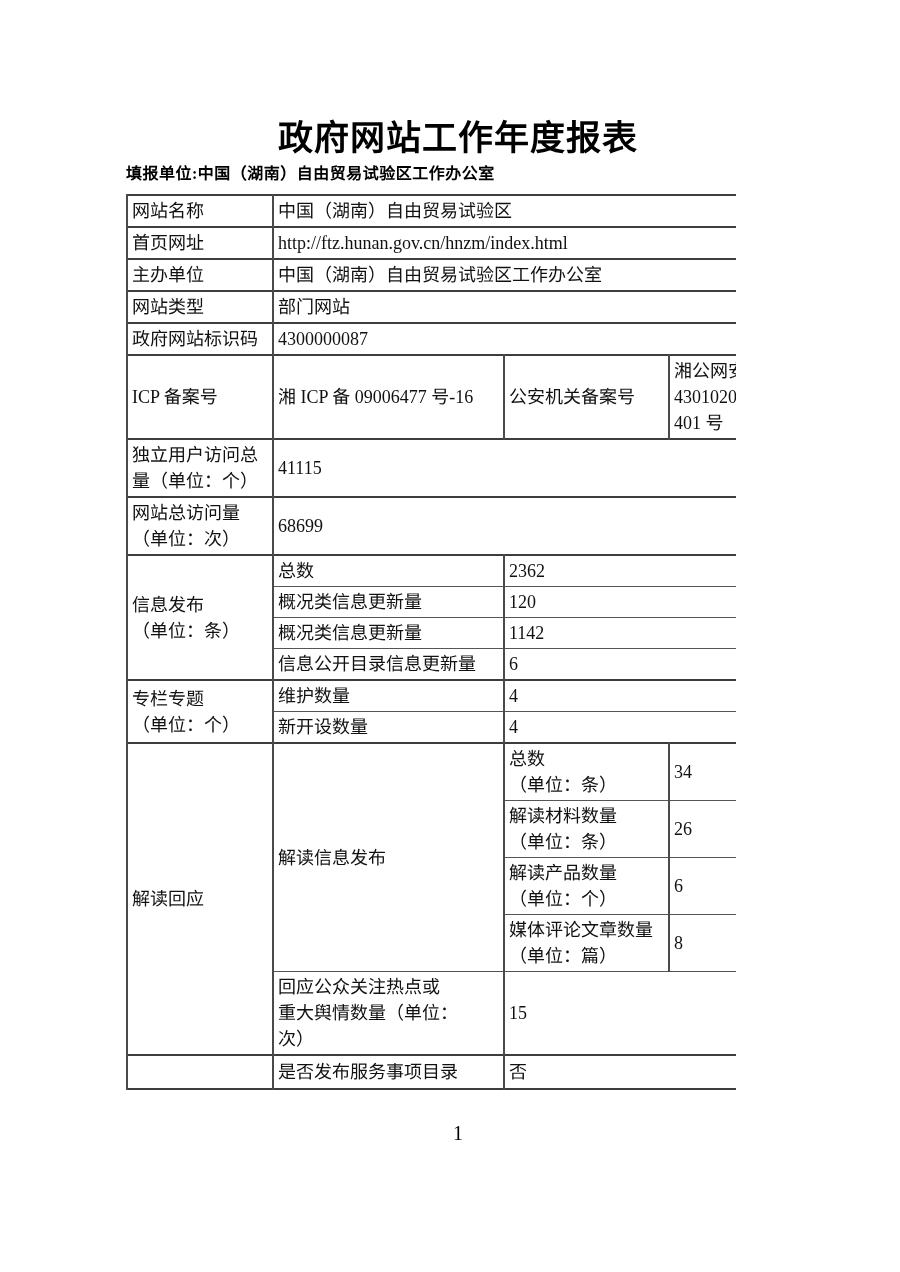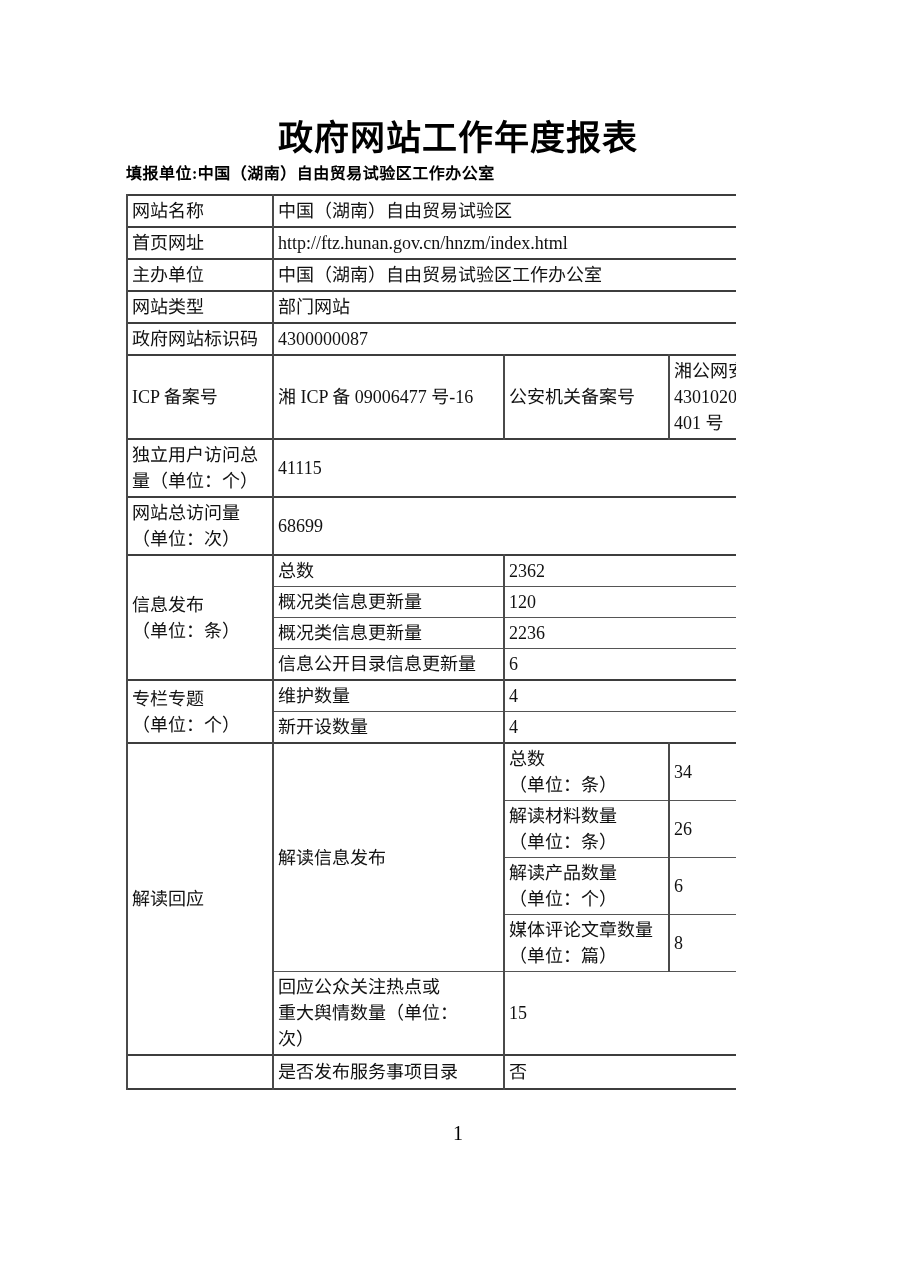--- a/index.html
+++ b/index.html
@@ -157,21 +157,21 @@
 （单位：条）</td>
         <td class="thick-top">总数</td>
         <td class="thick-top num" colspan="2">2362</td>
       </tr>
       <tr class="h31">
         <td>概况类信息更新量</td>
         <td class="num" colspan="2">120</td>
       </tr>
       <tr class="h31">
         <td>概况类信息更新量</td>
-        <td class="num" colspan="2">2236</td>
+        <td class="num" colspan="2">1142</td>
       </tr>
       <tr class="h31">
         <td>信息公开目录信息更新量</td>
         <td class="num" colspan="2">6</td>
       </tr>
 
       <tr class="h31">
         <td class="thick-top lines" rowspan="2">专栏专题
 （单位：个）</td>
         <td class="thick-top">维护数量</td>

